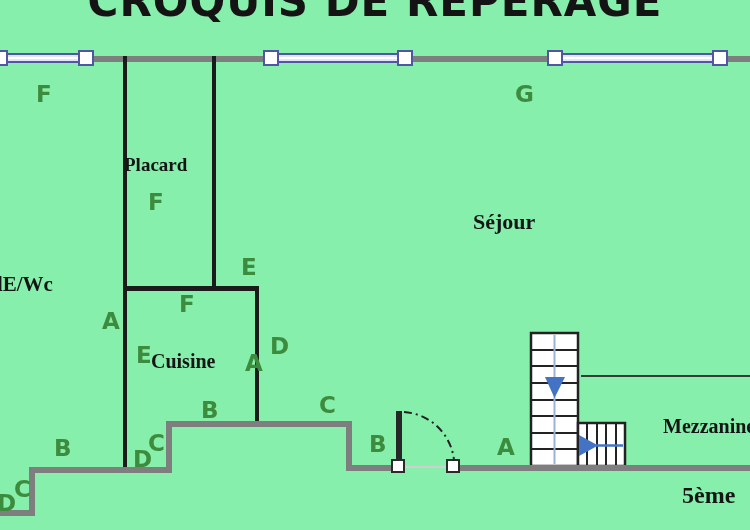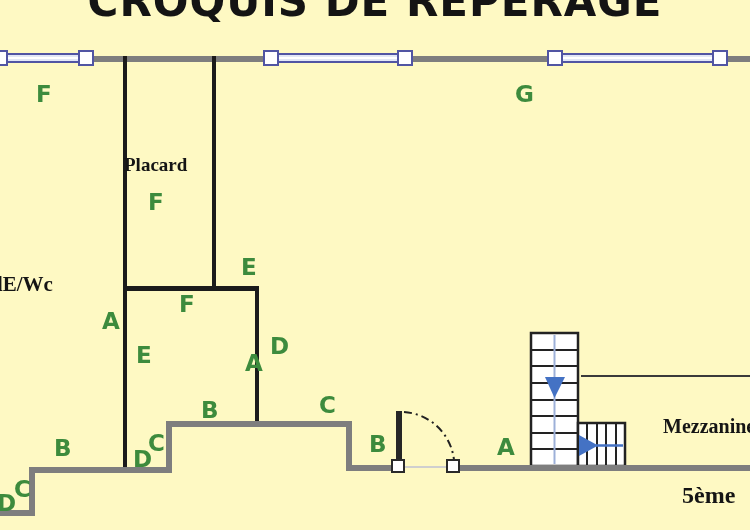--- a/index.html
+++ b/index.html
@@ -1,18 +1,18 @@
 <!DOCTYPE html>
 <html><head>
 <meta charset="utf-8">
 <style>
   html,body{margin:0;padding:0;}
   #stage{
     position:relative;width:750px;height:530px;overflow:hidden;
-    background:#fef9c3;font-family:"DejaVu Sans","Liberation Sans",sans-serif;
+    background:#86efac;font-family:"DejaVu Sans","Liberation Sans",sans-serif;
   }
   .title{
     position:absolute;left:0;right:0;top:-19px;text-align:center;
     font-size:42px;font-weight:bold;color:#141414;line-height:1;letter-spacing:1px;
   }
   .wall-gray{position:absolute;background:#7e7e7e;z-index:5;}
   .wall-black{position:absolute;background:#1b1b1b;z-index:5;}
   .window{
     position:absolute;top:53px;height:10px;box-sizing:border-box;
     border-top:2px solid #5155a3;border-bottom:2px solid #5155a3;
@@ -99,21 +99,23 @@
       <line x1="606" y1="423" x2="606" y2="466" stroke="#222222" stroke-width="2"></line>
       <line x1="616" y1="423" x2="616" y2="466" stroke="#222222" stroke-width="2"></line>
       <line x1="596" y1="445.5" x2="623" y2="445.5" stroke="#4472c4" stroke-width="2.5"></line>
       <polygon points="579,435 579,456 598,445.5" fill="#4472c4"></polygon>
     </g>
 
     <path d="M 404 412 A 54 54 0 0 1 454 460" fill="none" stroke="#222222" stroke-width="2" stroke-dasharray="8 4 2 4"></path>
   </svg>
 
   <div class="rlabel" style="left:124px;top:155px;font-size:19px;">Placard</div>
+  <div class="rlabel" style="left:151px;top:351px;font-size:20px;">Cuisine</div>
   <div class="rlabel" style="left:-9px;top:274px;font-size:21px;">dE/Wc</div>
+  <div class="rlabel" style="left:473px;top:211px;font-size:22px;">Séjour</div>
   <div class="rlabel" style="left:663px;top:416px;font-size:20px;">Mezzanine</div>
   <div class="rlabel" style="left:682px;top:483px;font-size:24px;">5ème</div>
 
   <span class="marker" style="left:36px;top:83px;">F</span>
   <span class="marker" style="left:515px;top:83px;">G</span>
   <span class="marker" style="left:148px;top:191px;">F</span>
   <span class="marker" style="left:241px;top:256px;">E</span>
   <span class="marker" style="left:179px;top:293px;">F</span>
   <span class="marker" style="left:102px;top:310px;">A</span>
   <span class="marker" style="left:136px;top:344px;">E</span>

